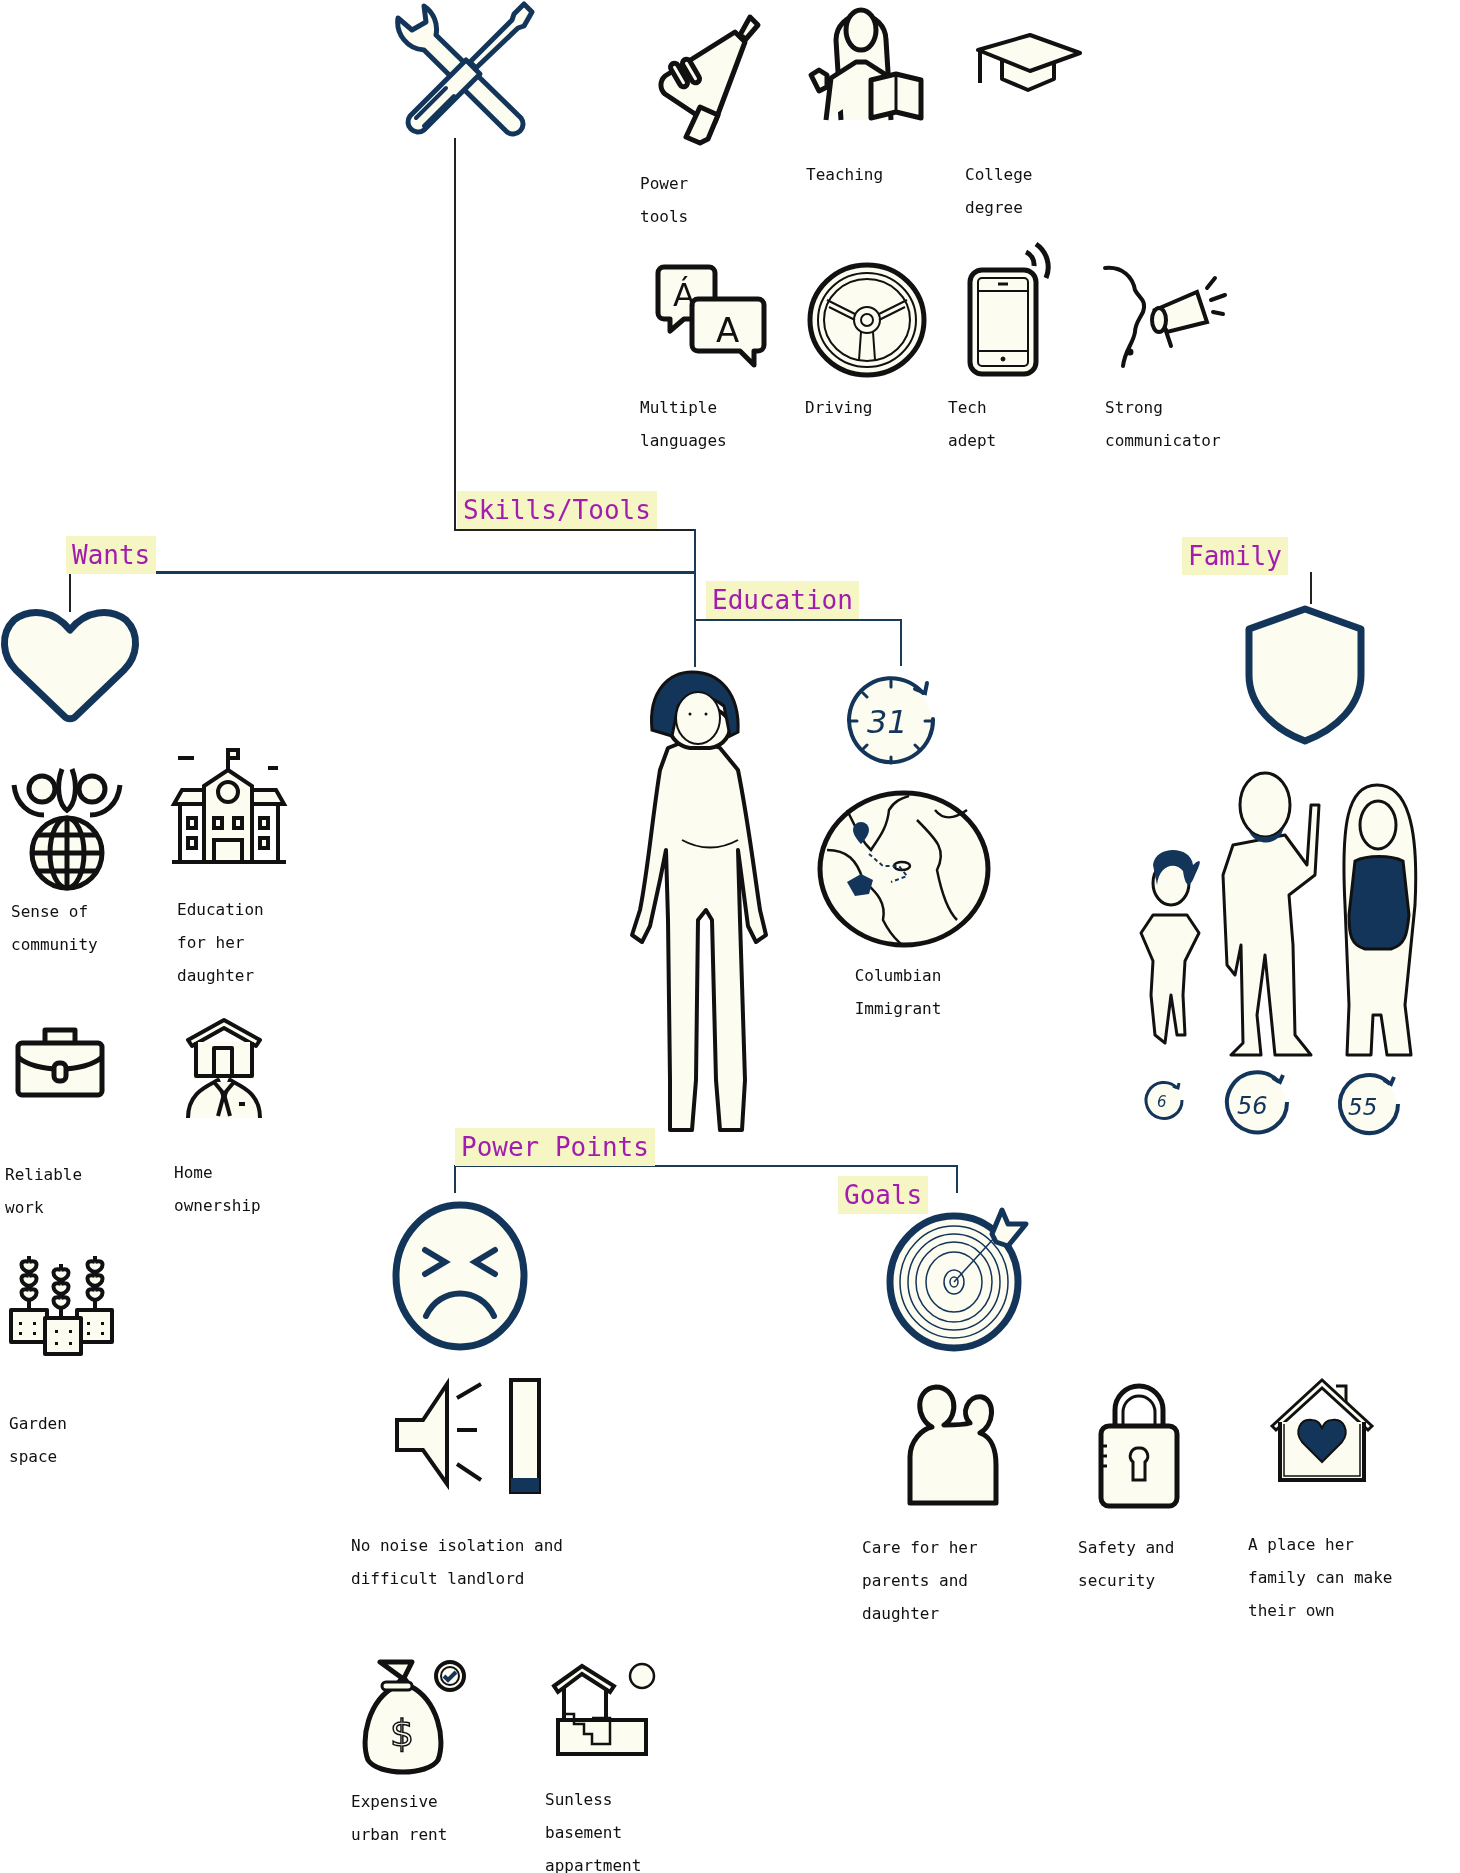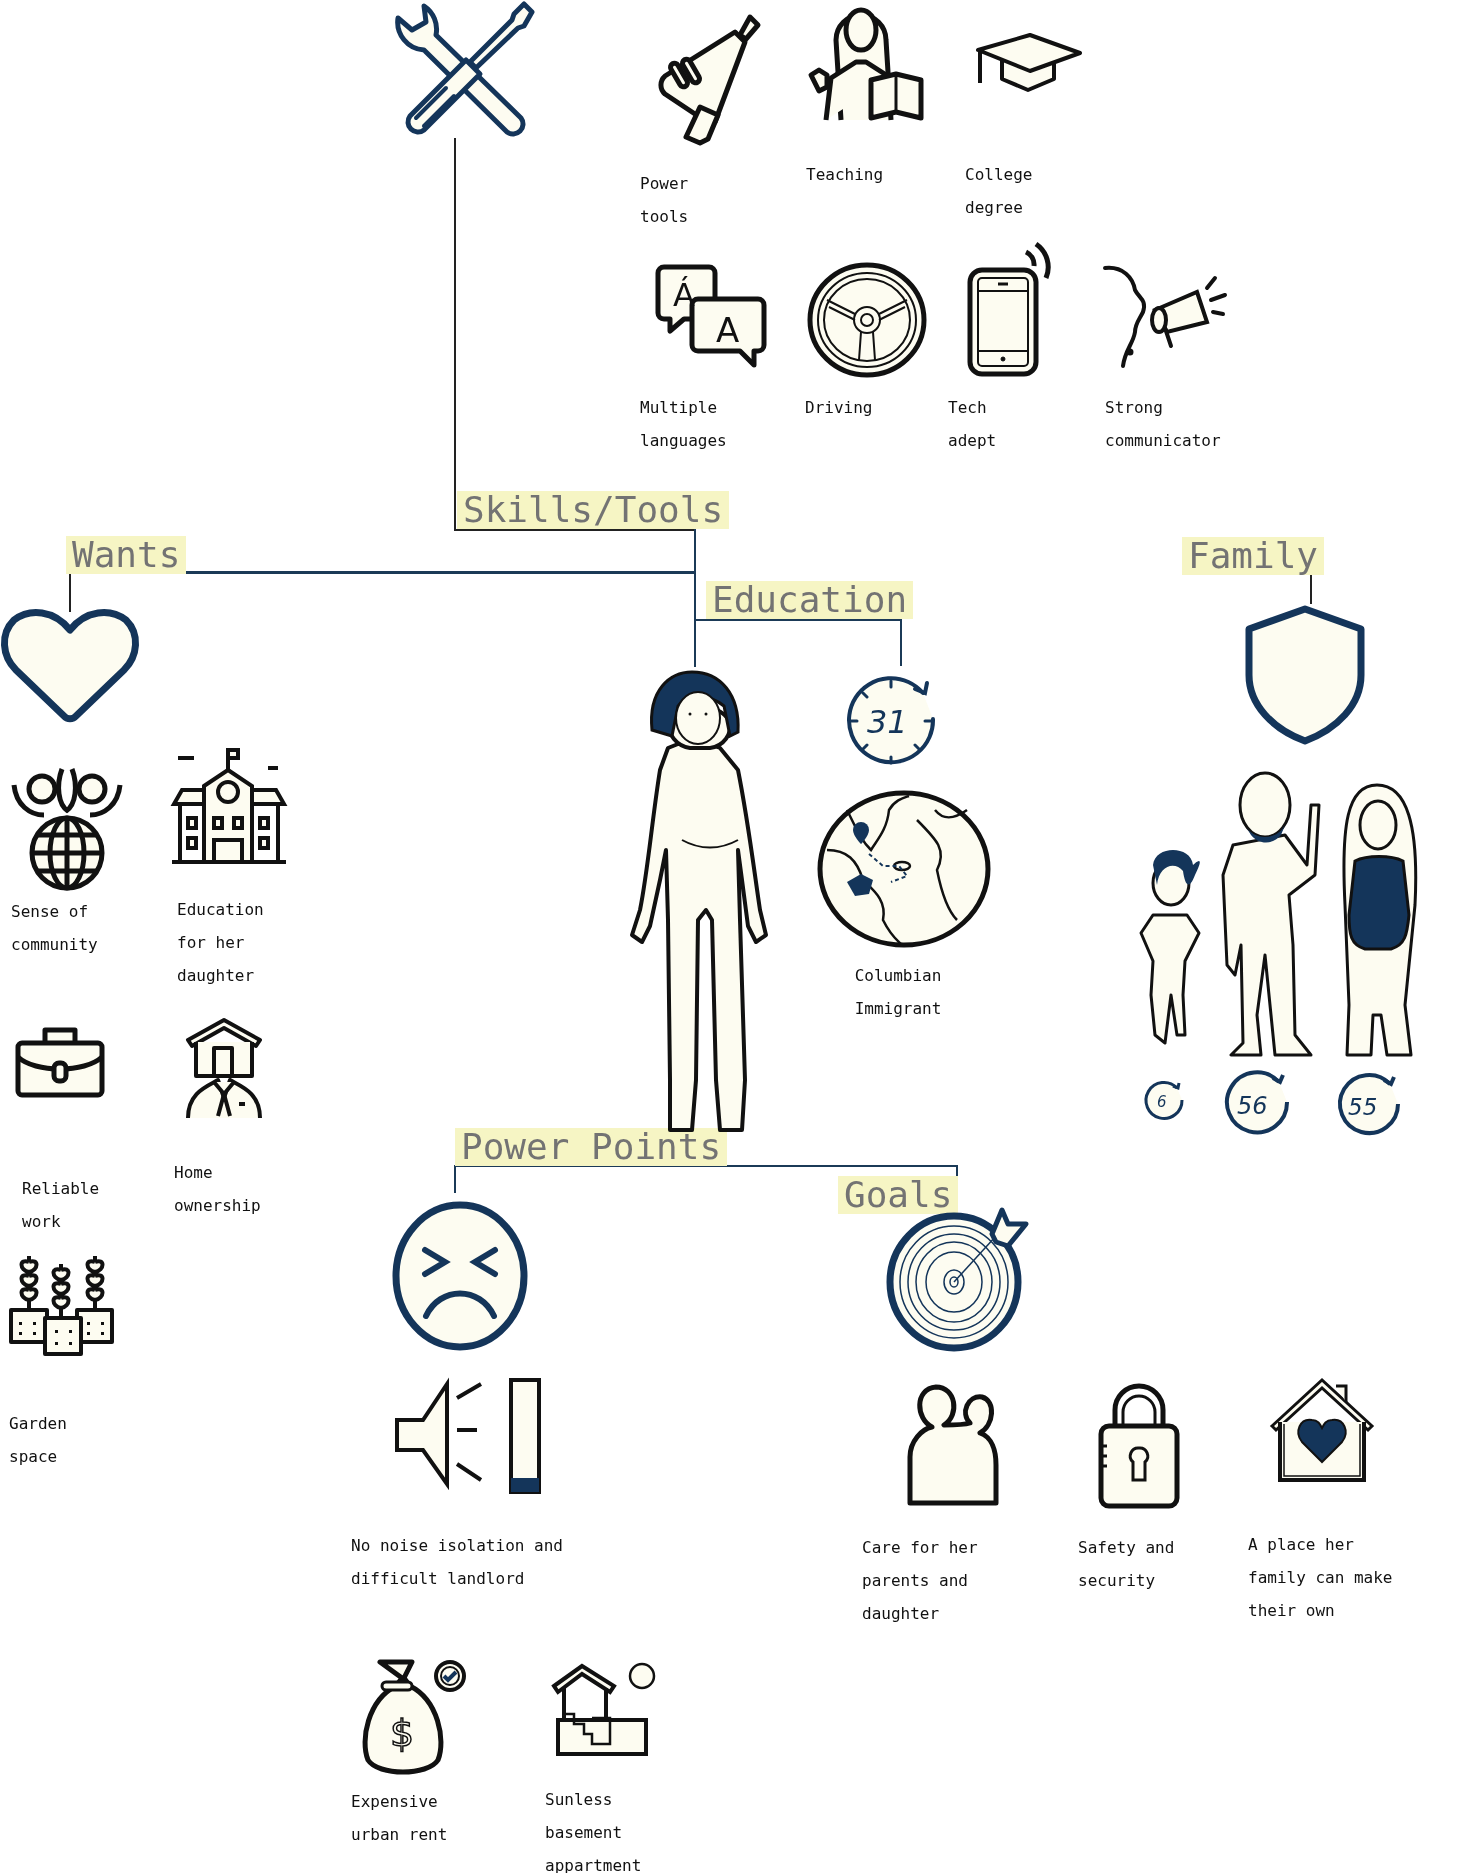--- a/index.html
+++ b/index.html
@@ -1,19 +1,19 @@
 <!DOCTYPE html>
 <html><head>
 <meta charset="utf-8">
 <style>
   html, body { margin:0; padding:0; background:#ffffff; }
   body { width:1460px; height:1873px; position:relative; overflow:hidden;
          font-family:"DejaVu Sans Mono","Liberation Mono",monospace; color:#111; }
-  .label { position:absolute; background:#f6f5c4; font-size:36px; line-height:38px;
-           padding:0 6px 0 6px; color:#737373; white-space:nowrap; }
+  .label { position:absolute; background:#f6f5c4; font-size:26px; line-height:38px;
+           padding:0 6px 0 6px; color:#a21caf; white-space:nowrap; }
   .txt { position:absolute; font-size:16px; line-height:33px; white-space:pre-line; color:#111; }
   .line { position:absolute; background:#1b3a57; }
   .line.dark { background:#222; }
   svg { position:absolute; overflow:visible; }
   .navy { stroke:#14355a; }
 </style>
 </head>
 <body>
 
 <div class="line dark" style="left:454px;top:138px;width:2px;height:393px;"></div>
@@ -189,21 +189,21 @@
 
 <div>
   <svg style="left:15px;top:1027px;" width="90" height="72" viewBox="0 0 90 72">
     <g stroke="#111" stroke-width="5" fill="#fdfcf1" stroke-linejoin="round">
       <rect x="30" y="3" width="30" height="14"></rect>
       <rect x="3" y="16" width="84" height="52" rx="4"></rect>
       <path d="M3 30 C20 46 70 46 87 30" fill="none"></path>
       <rect x="39" y="36" width="12" height="18" rx="5"></rect>
     </g>
   </svg>
-  <div class="txt" style="left:22px;top:1158px;margin-top:14px;">Reliable
+  <div class="txt" style="left:5px;top:1158px;">Reliable
 work</div>
 </div>
 
 <div>
   <svg style="left:184px;top:1020px;" width="80" height="100" viewBox="0 0 80 100">
     <g stroke="#111" stroke-width="4" fill="#fdfcf1" stroke-linejoin="round">
       <path d="M4 20 L40 0 L76 20 L72 26 L40 8 L8 26 z"></path>
       <path d="M12 22 V56 H68 V22"></path>
       <rect x="30" y="28" width="18" height="28"></rect>
       <path d="M4 98 C4 72 24 66 34 60 L40 78 L46 60 C56 66 76 72 76 98"></path>

